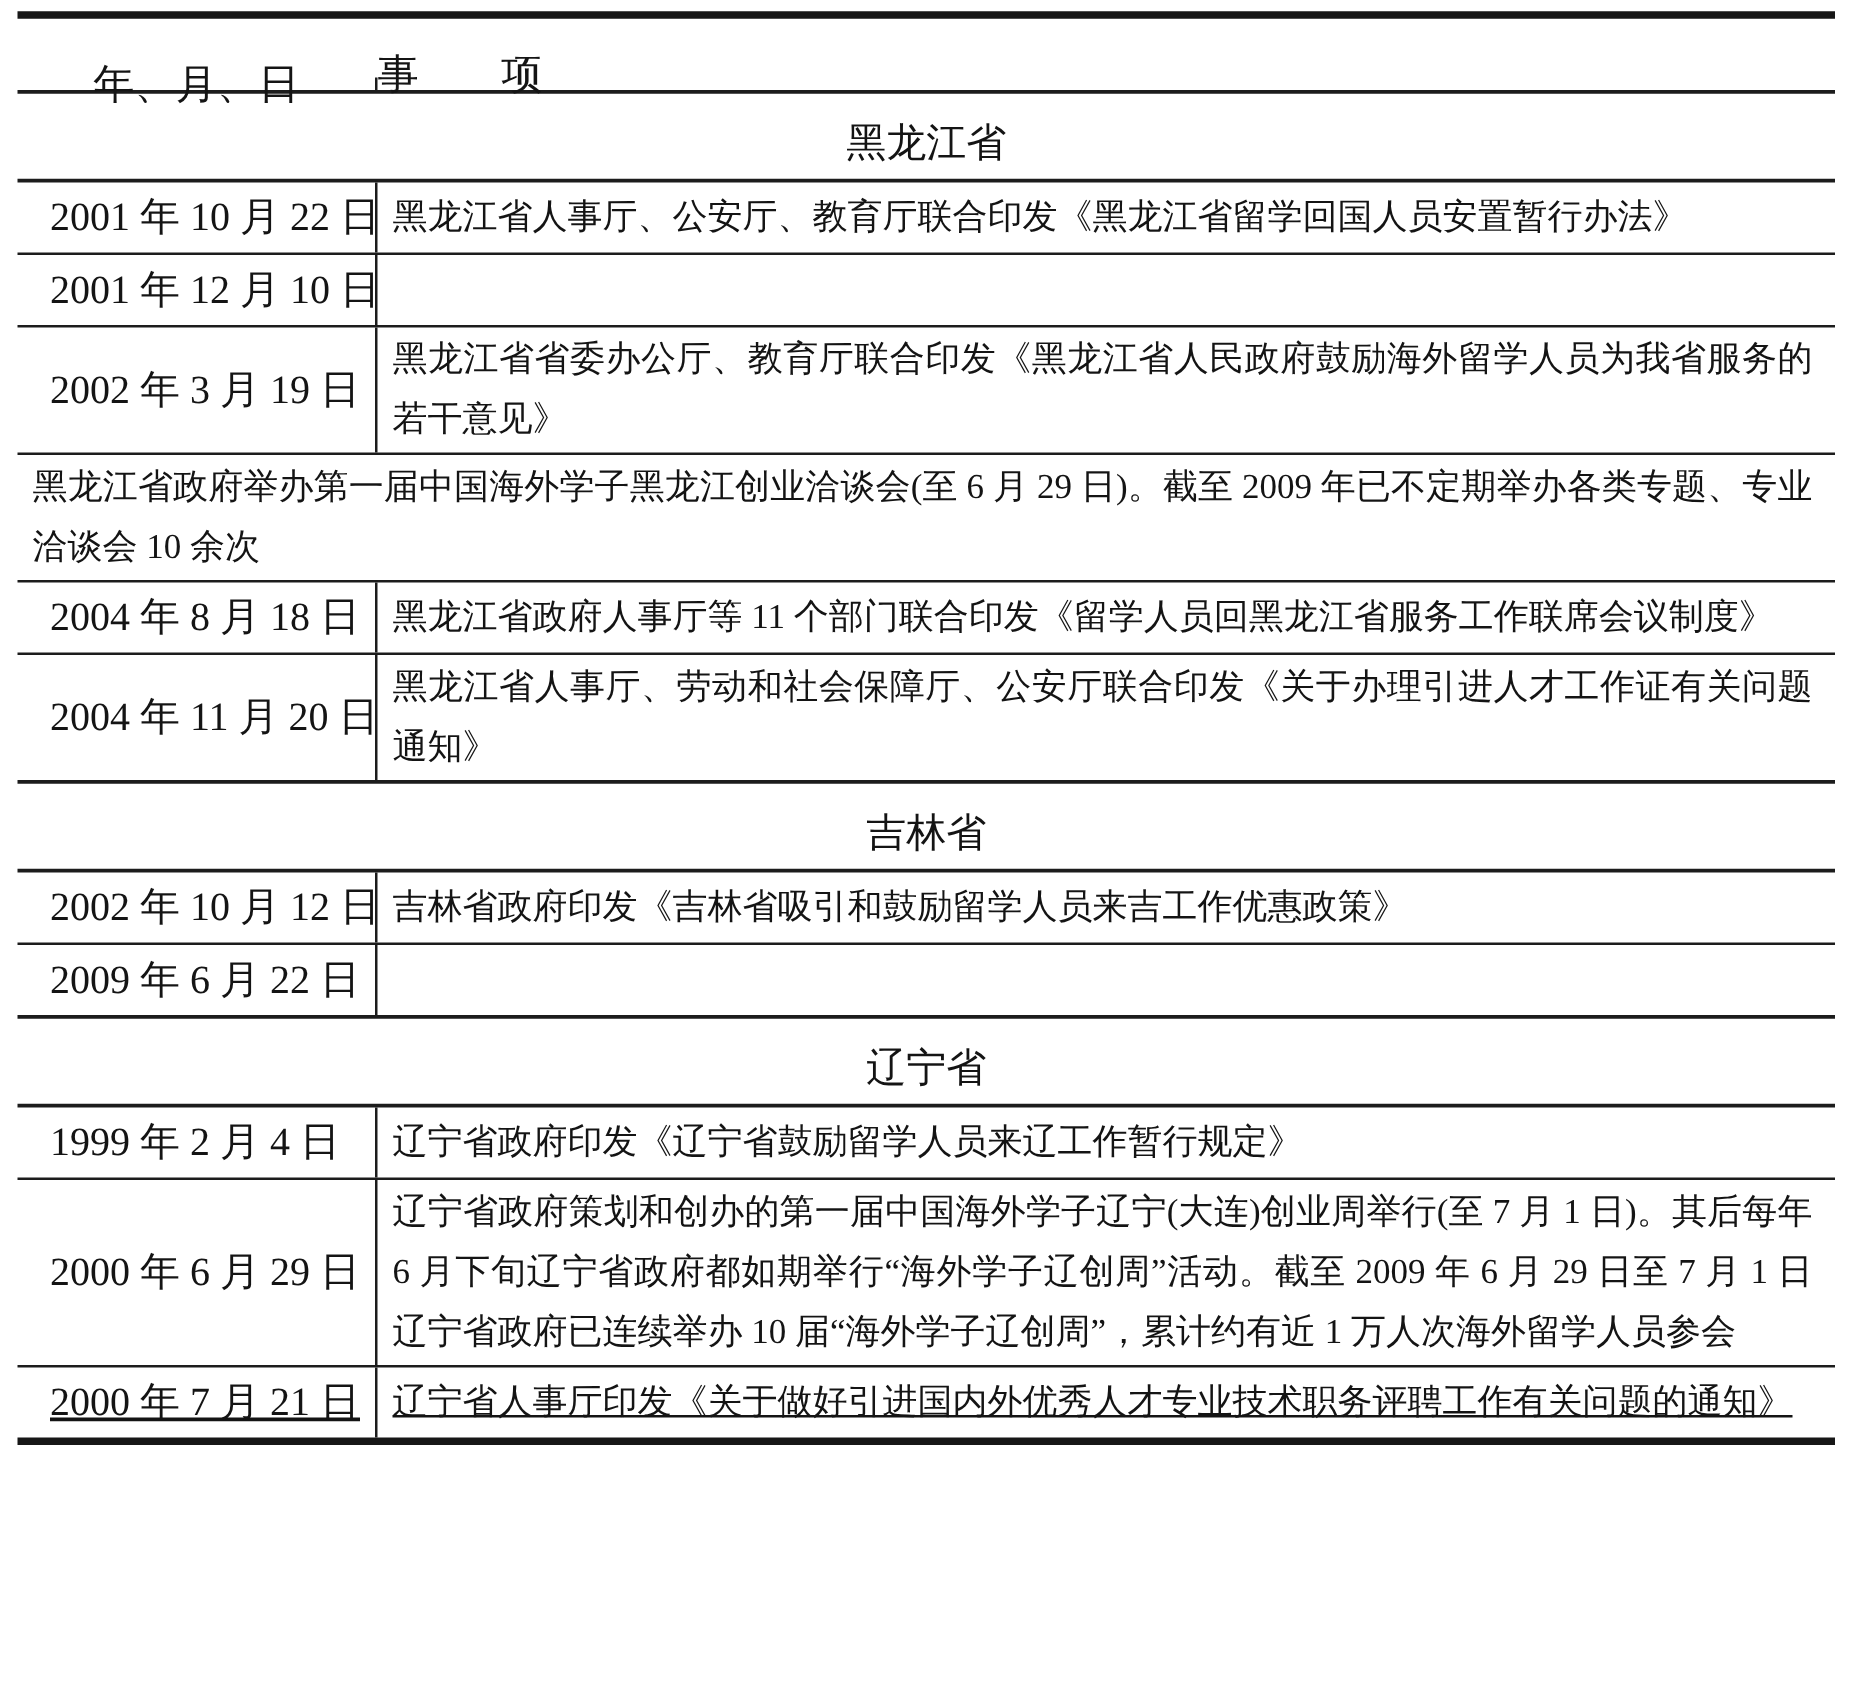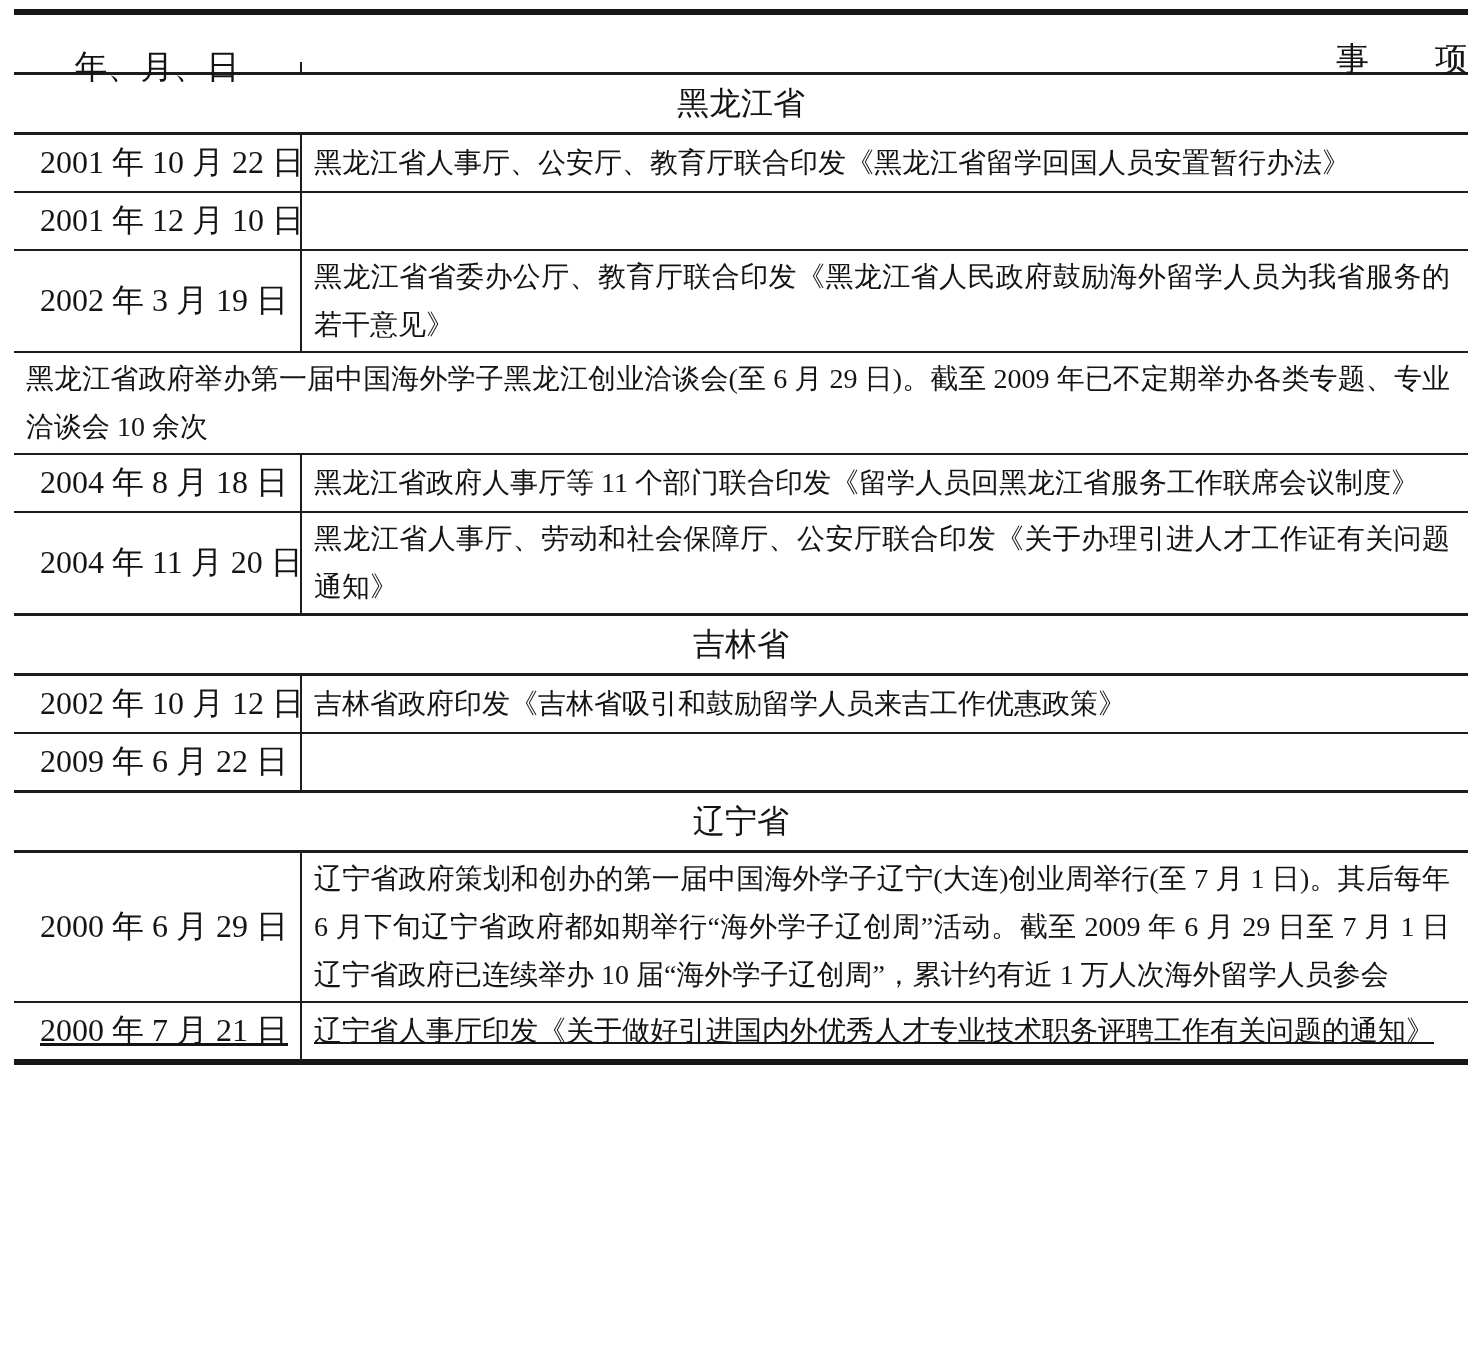--- a/index.html
+++ b/index.html
@@ -29,26 +29,27 @@
   .event-cell { flex: 1; display: flex; align-items: center; min-width: 0; }
   .event-text {
     width: 100%;
     padding: 2px 18px 2px 12px;
     font-size: 28px;
     line-height: 48px;
     text-align: justify;
   }
   .header-row { height: 57px; }
   .header-row .date-cell { justify-content: center; padding-left: 0; margin-top: 47px; }
-  .header-row .event-cell { justify-content: flex-end; margin-top: 32px; }
+  .header-row .event-cell { justify-content: flex-start; margin-top: 32px; }
   .header-row span { font-size: 33px; }
   .section-row {
     height: 57px;
     display: flex; align-items: center; justify-content: center;
     font-size: 32px;
+    margin-top: 11px;
   }
   .data-row { min-height: 56px; }
 </style>
 </head>
 <body>
 
 <div class="table">
   <div class="row header-row sep-thick">
     <div class="cell date-cell">
       <span>年、月、日</span>
@@ -111,20 +112,28 @@
         </div>
       </div>
       <div class="row data-row sep-thick">
         <div class="cell date-cell">
           <span class="">2009 年 6 月 22 日</span>
         </div>
       </div>
       <div class="row section-row sep-thick">辽宁省</div>
       <div class="row data-row">
         <div class="cell date-cell">
+          <span class="">1999 年 2 月 4 日</span>
+        </div>
+        <div class="cell event-cell">
+          <div class="event-text">辽宁省政府印发《辽宁省鼓励留学人员来辽工作暂行规定》</div>
+        </div>
+      </div>
+      <div class="row data-row">
+        <div class="cell date-cell">
           <span class="">2000 年 6 月 29 日</span>
         </div>
         <div class="cell event-cell">
           <div class="event-text">辽宁省政府策划和创办的第一届中国海外学子辽宁(大连)创业周举行(至 7 月 1 日)。其后每年 6 月下旬辽宁省政府都如期举行“海外学子辽创周”活动。截至 2009 年 6 月 29 日至 7 月 1 日辽宁省政府已连续举办 10 届“海外学子辽创周”，累计约有近 1 万人次海外留学人员参会</div>
         </div>
       </div>
       <div class="row data-row no-sep">
         <div class="cell date-cell">
           <span class="">2000 年 7 月 21 日</span>
         </div>

